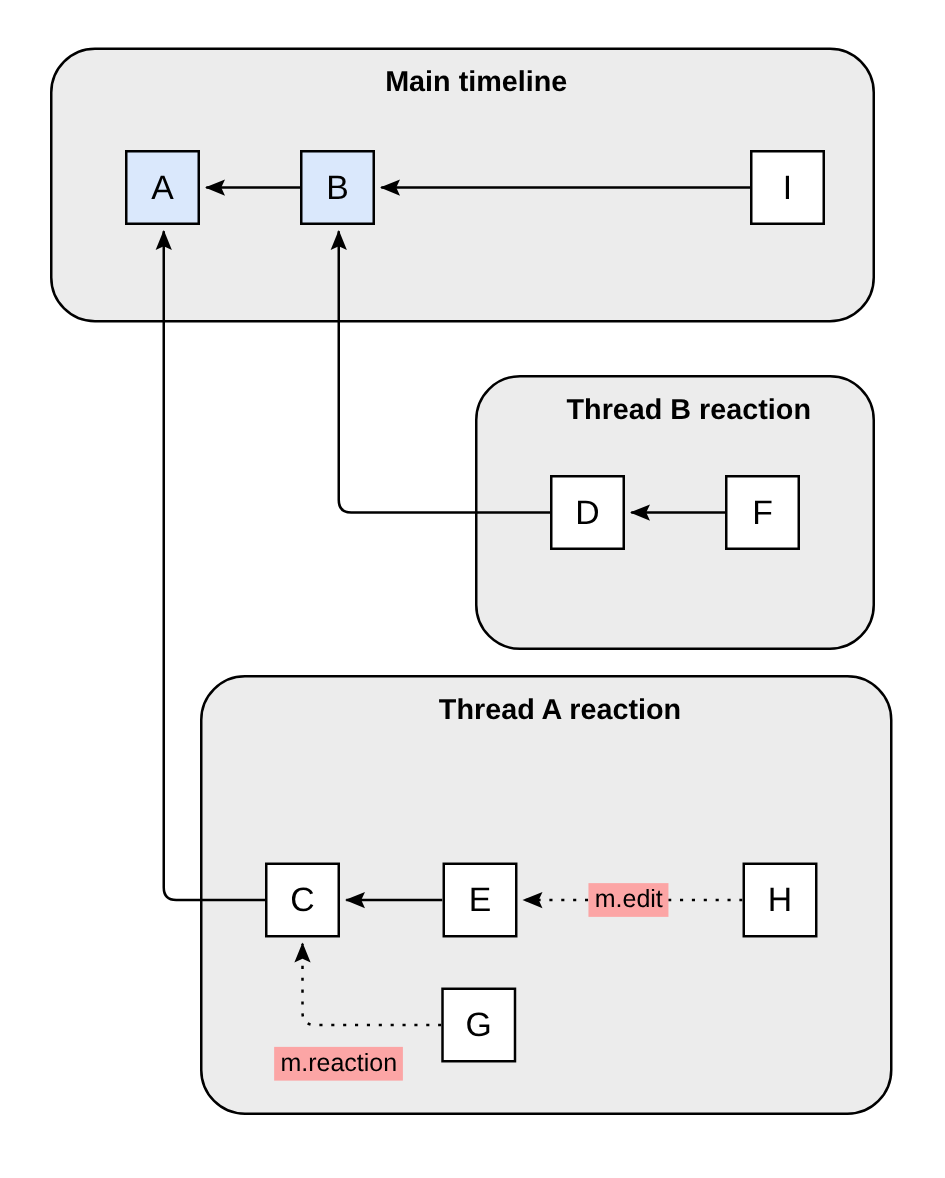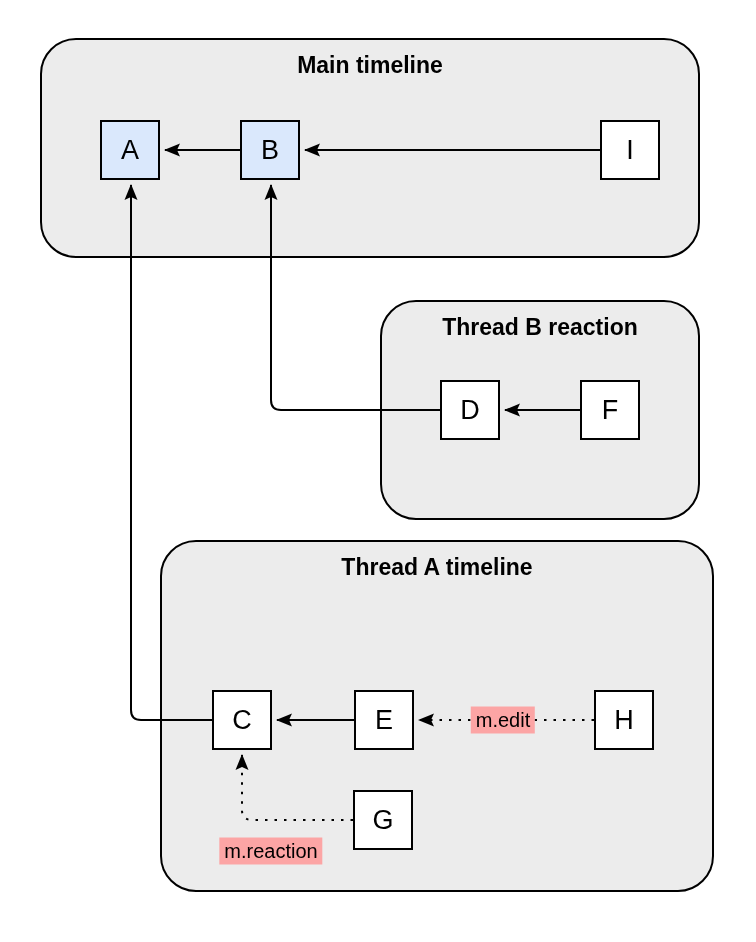--- a/index.html
+++ b/index.html
@@ -20,20 +20,21 @@
   }
   .container-title {
     position: absolute;
     top: 12px;
     left: 0;
     width: 100%;
     text-align: center;
     font-size: 23px;
     font-weight: bold;
     color: #000000;
+    padding-left: 11px;
   }
   #c-main     { left: 40px;  top: 38px;  width: 660px; height: 220px; }
   #c-thread-b { left: 380px; top: 300px; width: 320px; height: 220px; }
   #c-thread-a { left: 160px; top: 540px; width: 554px; height: 352px; }
 
   .edges-svg {
     position: absolute;
     left: 0; top: 0;
     width: 756px; height: 942px;
     pointer-events: none;
@@ -86,21 +87,21 @@
 
 <div class="canvas">
 
   <div class="container-box" id="c-main">
     <div class="container-title">Main timeline</div>
   </div>
   <div class="container-box" id="c-thread-b">
     <div class="container-title">Thread B reaction</div>
   </div>
   <div class="container-box" id="c-thread-a">
-    <div class="container-title">Thread A timeline</div>
+    <div class="container-title">Thread A reaction</div>
   </div>
 
   <svg class="edges-svg" viewBox="0 0 756 942" xmlns="http://www.w3.org/2000/svg">
     <defs>
       <marker id="arrow" markerUnits="userSpaceOnUse" markerWidth="17" markerHeight="14" refX="15" refY="7" orient="auto">
         <path d="M0,0.5 L16,7 L0,13.5 L3,7 Z" fill="#000000"></path>
       </marker>
     </defs>
     <path class="edge" d="M 240 150 L 165 150" marker-end="url(#arrow)"></path>
     <path class="edge" d="M 600 150 L 305 150" marker-end="url(#arrow)"></path>

